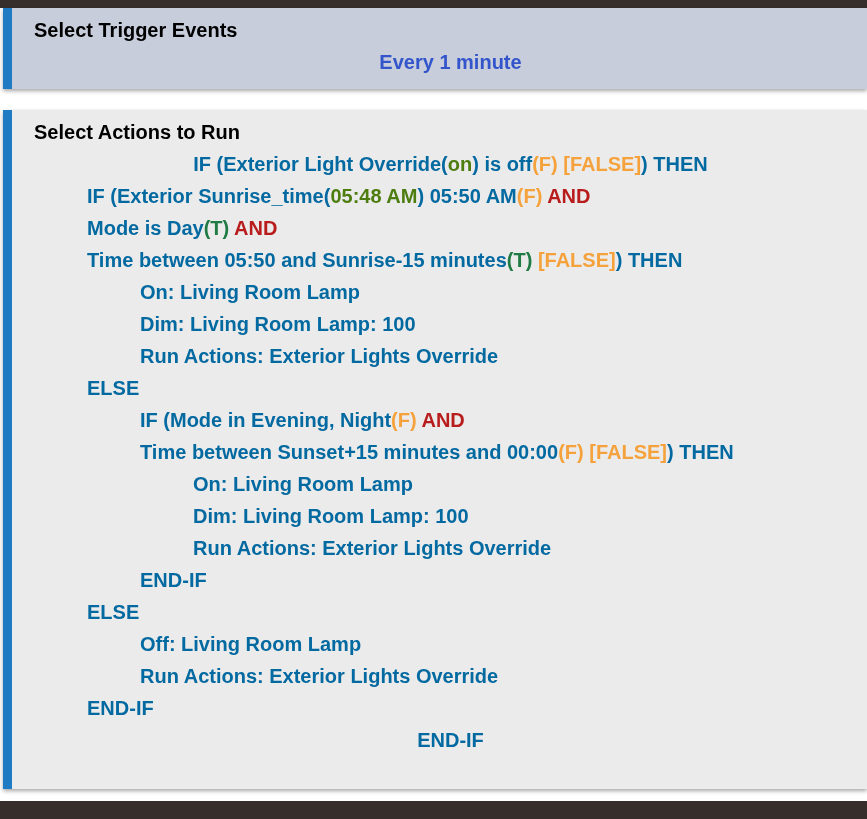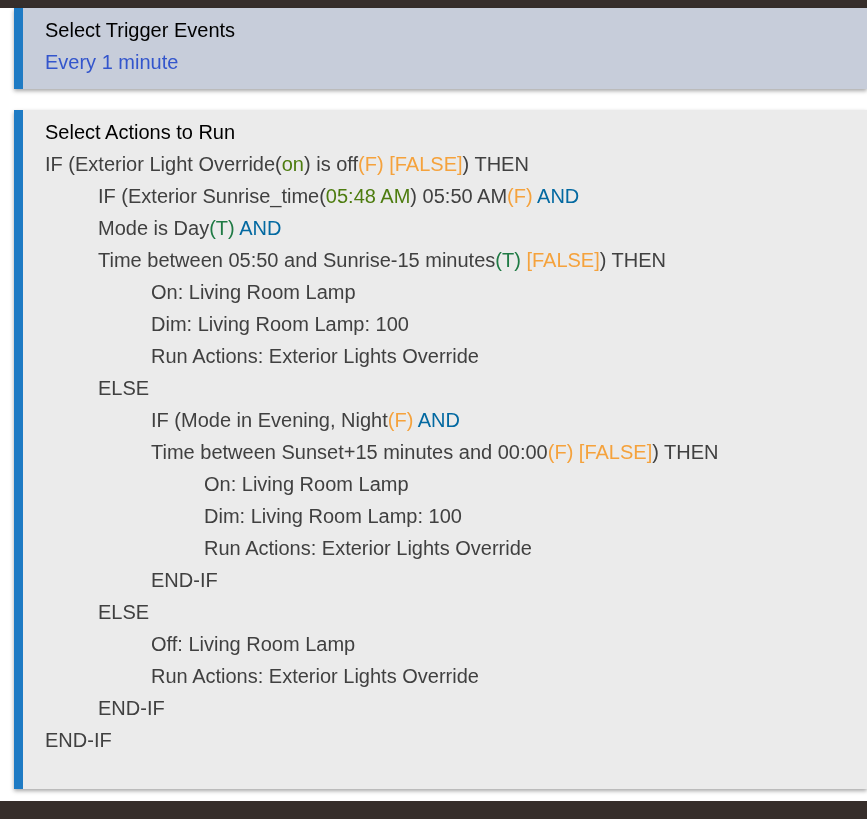--- a/index.html
+++ b/index.html
@@ -27,23 +27,24 @@
   .bottombar {
     position: absolute;
     bottom: 0; left: 0;
     width: 867px;
     height: 18px;
     background: #362e2b;
   }
 
   .panel {
     position: absolute;
-    left: 14px;
+    left: 3px;
     right: 0;
     box-shadow: 0 2px 4px rgba(0,0,0,0.35);
+    font-weight: bold;
   }
   .panel-accent {
     position: absolute;
     left: 0; top: 0; bottom: 0;
     width: 9px;
     background: #1f7bc4;
   }
   .panel-body {
     margin-left: 9px;
     min-height: 100%;
@@ -67,27 +68,27 @@
     font-size: 20px;
     line-height: 32px;
     white-space: nowrap;
   }
   .line {
     font-size: 20px;
     line-height: 32px;
     white-space: nowrap;
     color: #3355cc;
   }
-  .t-blue   { color: #404040; }
+  .t-blue   { color: #0369a1; }
   .t-black  { color: #4d7c0f; }
   .t-orange { color: #f5a23c; }
   .t-green  { color: #1f7a44; }
-  .t-navy   { color: #0369a1; }
+  .t-navy   { color: #b91c1c; }
 
-  .ind0 { padding-left: 0px; }
+  .ind0 { padding-left: 0px; text-align: center; }
   .ind1 { padding-left: 53px; }
   .ind2 { padding-left: 106px; }
   .ind3 { padding-left: 159px; }
 </style>
 </head>
 <body>
 
 <div id="app">
 
   <div class="topbar"></div>

